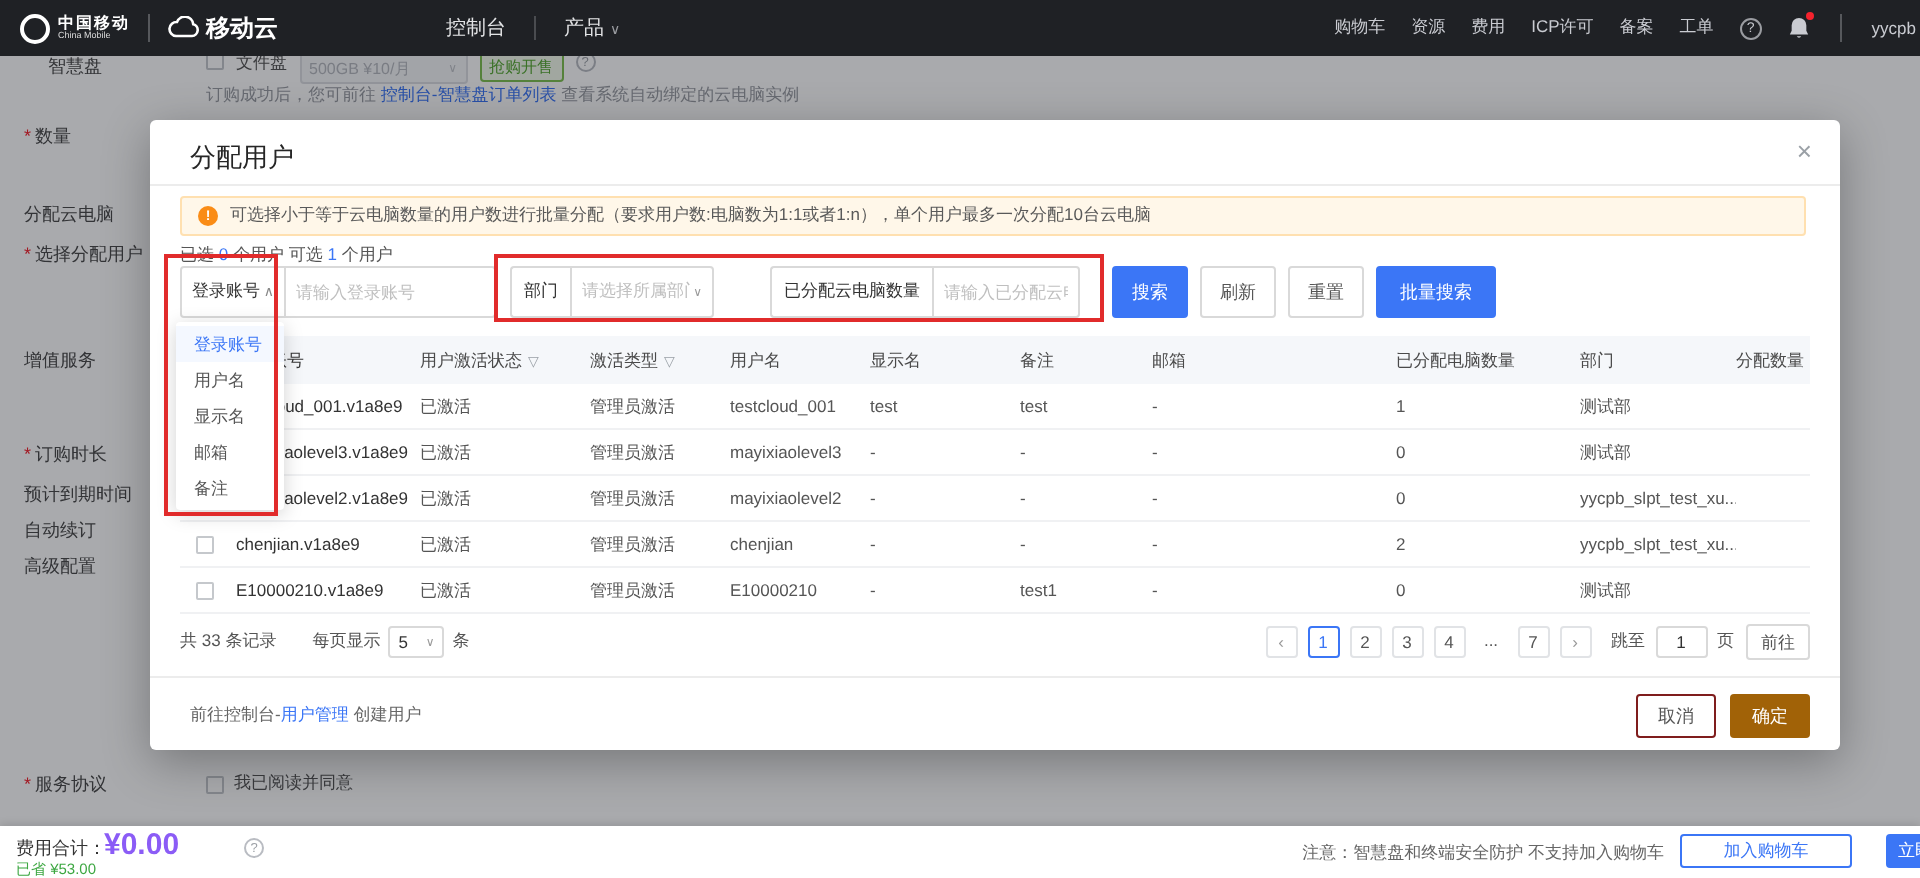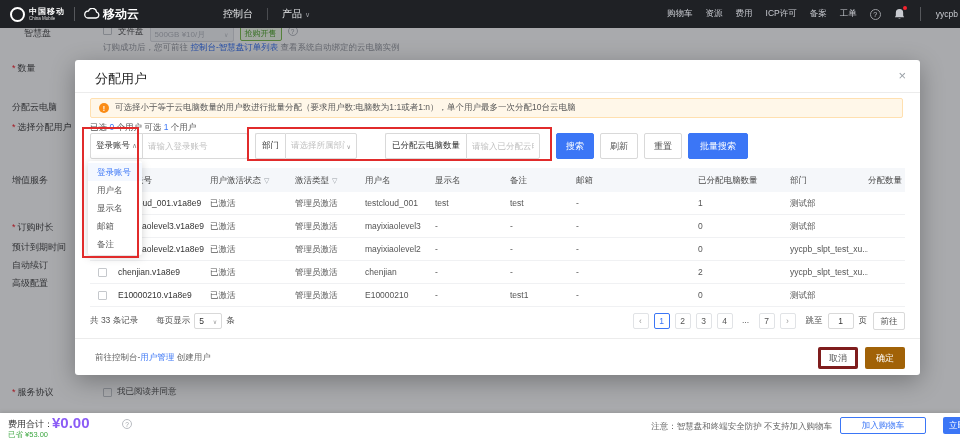--- a/index.html
+++ b/index.html
@@ -125,21 +125,21 @@
     margin-left:5px;color:#999;box-sizing:border-box;cursor:pointer;background:#fff;}
   .jump-lab{margin-left:10px;}
   .jump-box{width:26px;height:16px;border:1px solid #d9d9d9;border-radius:2px;text-align:center;line-height:14px;
     margin:0 5px;box-sizing:border-box;color:#333;}
   .go-btn{width:32px;height:18px;border:1px solid #d9d9d9;border-radius:2px;text-align:center;line-height:16px;
     margin-left:6px;box-sizing:border-box;cursor:pointer;color:#555;background:#fff;}
   
   .m-fdiv{position:absolute;left:0;top:278px;width:845px;border-top:1px solid #ececec;}
   .m-fhint{position:absolute;left:20px;top:292px;font-size:8.5px;color:#666;}
   .m-fhint .lnk{color:#3b76f6;cursor:pointer;}
-  .m-cancel{position:absolute;right:62px;top:287px;width:40px;height:22px;border:3px solid #7f1d1d;border-radius:2px;
+  .m-cancel{position:absolute;right:62px;top:287px;width:40px;height:22px;border:1px solid #7f1d1d;border-radius:2px;
     background:#fff;color:#555;font-size:9px;display:flex;align-items:center;justify-content:center;box-sizing:border-box;cursor:pointer;}
   .m-ok{position:absolute;right:15px;top:287px;width:40px;height:22px;border-radius:2px;background:#a16207;color:#fff;
     font-size:9px;display:flex;align-items:center;justify-content:center;box-sizing:border-box;cursor:pointer;}
   
   .red-rect{position:absolute;border:2px solid #e12b2b;box-sizing:border-box;z-index:50;pointer-events:none;}
   .rr1{left:82px;top:127px;width:57px;height:131px;}
   .rr2{left:247px;top:127px;width:305px;height:34px;}
 </style>
 </head>
 <body>

